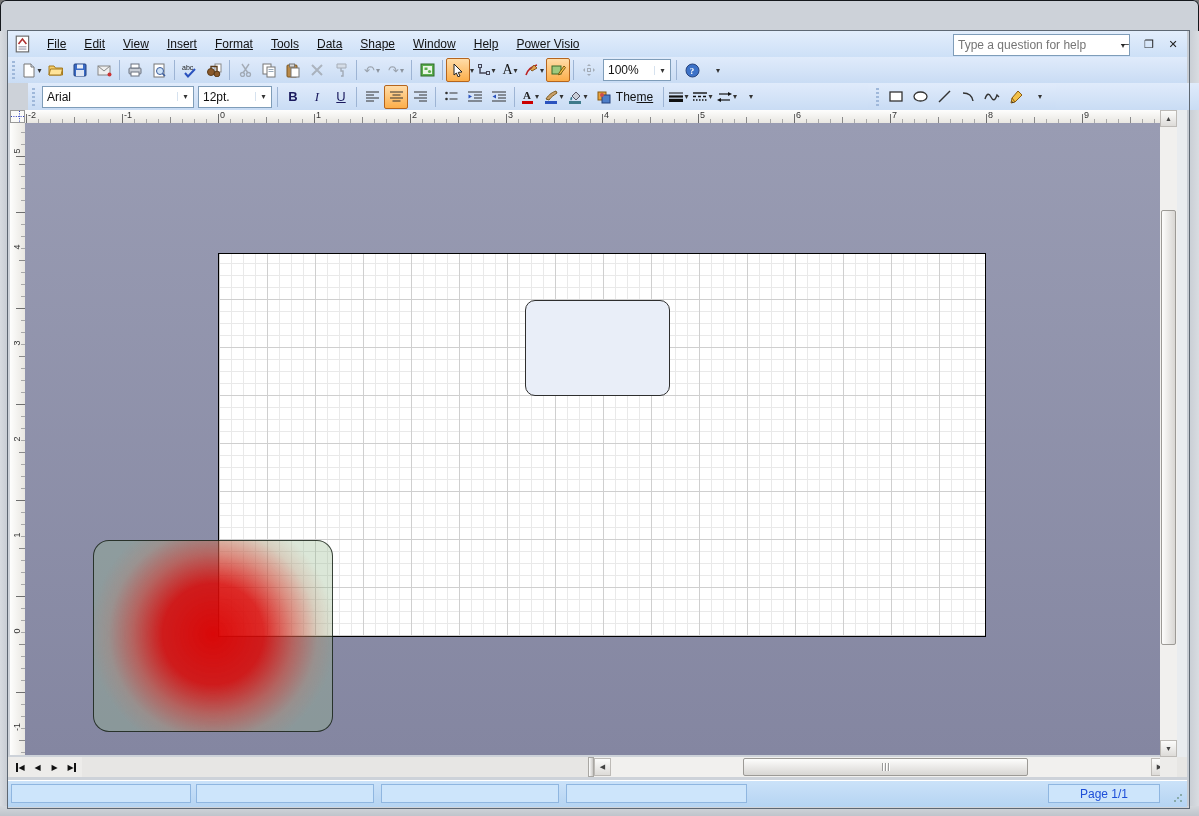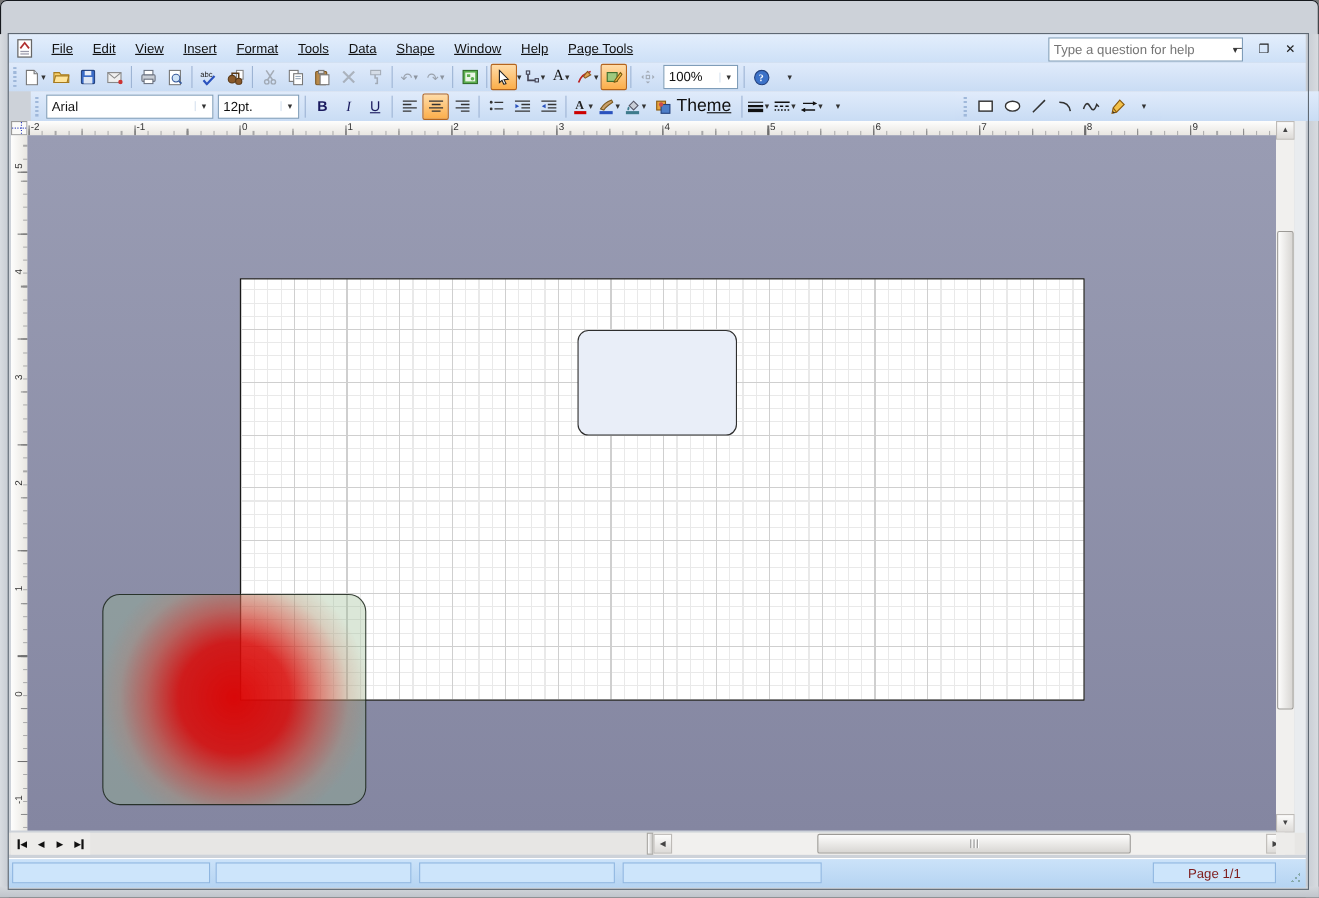--- a/index.html
+++ b/index.html
@@ -47,21 +47,21 @@
   .tb-btn.sel{background:linear-gradient(#FFDCA8,#FCAE4A);border:1px solid #B5651D;}
   .tb-btn.dis{filter:grayscale(1) opacity(.45);}
   .tb-sep{width:1px;height:20px;background:#9DB4D4;margin:0 3px;}
   .combo{height:20px;background:#fff;border:1px solid #7F9DB9;display:flex;align-items:center;
     font-size:12px;color:#111;margin:0 2px;cursor:pointer;}
   .combo .val{flex:1;padding:0 4px;white-space:nowrap;overflow:hidden;}
   .combo .dd{width:15px;text-align:center;font-size:8px;color:#333;border-left:1px solid #D6E2EF;}
   .fmt-b{font-weight:bold;font-size:13px;color:#1a1a5e;}
   .fmt-i{font-style:italic;font-family:"Liberation Serif",serif;font-size:13px;color:#1a1a5e;}
   .fmt-u{text-decoration:underline;font-size:13px;color:#1a1a5e;}
-  .theme-btn{display:flex;align-items:center;gap:4px;padding:0 5px;font-size:16px;color:#111;}
+  .theme-btn{display:flex;align-items:center;gap:4px;padding:0 5px;font-size:12px;color:#111;}
   .theme-btn u{text-decoration:underline;}
   
   .ruler-corner{position:absolute;left:10px;top:110px;width:15px;height:13px;background:#FAFAF8;
     border:1px solid #9a9a9a;box-sizing:border-box;}
   .hruler{position:absolute;left:25px;top:110px;width:1135px;height:13px;overflow:hidden;
     background-image:
       repeating-linear-gradient(90deg,#6f6f6f 0 1px,transparent 1px 96px),
       repeating-linear-gradient(90deg,#8a8a8a 0 1px,transparent 1px 48px),
       repeating-linear-gradient(90deg,#a8a8a8 0 1px,transparent 1px 12px),
       linear-gradient(#FEFEFD,#E8E6E1);
@@ -121,21 +121,21 @@
   .hscroll .thumb{position:absolute;top:1px;height:18px;background:linear-gradient(#FDFDFC,#D8D6D3);
     border:1px solid #9C9A96;border-radius:2px;box-sizing:border-box;cursor:pointer;
     display:flex;align-items:center;justify-content:center;gap:2px;}
   .hscroll .thumb i{width:1px;height:8px;background:#999;box-shadow:1px 0 0 #fff;}
   .scroll-corner{position:absolute;left:1160px;top:757px;width:17px;height:20px;background:#EDECEA;}
   
   .statusbar{position:absolute;left:8px;top:780px;width:1179px;height:26px;
     background:linear-gradient(#CBE2F9,#B5D4F2);border-top:1px solid #fff;}
   .status-seg{position:absolute;top:3px;height:19px;background:#CDE5FB;border:1px solid #8FB6E0;box-sizing:border-box;}
   .status-page{position:absolute;top:3px;height:19px;background:#CDE5FB;border:1px solid #8FB6E0;
-    box-sizing:border-box;font-size:12px;color:#7f1d1d;display:flex;align-items:center;justify-content:center;}
+    box-sizing:border-box;font-size:12px;color:#1d4ed8;display:flex;align-items:center;justify-content:center;}
   .resize-grip{position:absolute;right:4px;bottom:4px;width:10px;height:10px;
     background:radial-gradient(circle 1px at 2px 8px,#8aa 99%,transparent),
                radial-gradient(circle 1px at 8px 8px,#8aa 99%,transparent),
                radial-gradient(circle 1px at 8px 2px,#8aa 99%,transparent),
                radial-gradient(circle 1px at 5px 5px,#8aa 99%,transparent);}
   svg{display:block;}
 </style>
 </head>
 <body>
 
@@ -157,21 +157,21 @@
         <span class="menu-item"><u>F</u>ile</span>
         <span class="menu-item"><u>E</u>dit</span>
         <span class="menu-item"><u>V</u>iew</span>
         <span class="menu-item"><u>I</u>nsert</span>
         <span class="menu-item">F<u>o</u>rmat</span>
         <span class="menu-item"><u>T</u>ools</span>
         <span class="menu-item"><u>D</u>ata</span>
         <span class="menu-item"><u>S</u>hape</span>
         <span class="menu-item"><u>W</u>indow</span>
         <span class="menu-item"><u>H</u>elp</span>
-        <span class="menu-item">Page Tools</span>
+        <span class="menu-item">Power Visio</span>
       </div>
     <div class="qbox">
       <input placeholder="Type a question for help" style="">
       <span class="dd">▾</span>
     </div>
     <div class="docbtns">
       <span class="docbtn">─</span>
       <span class="docbtn">❐</span>
       <span class="docbtn">✕</span>
     </div>

